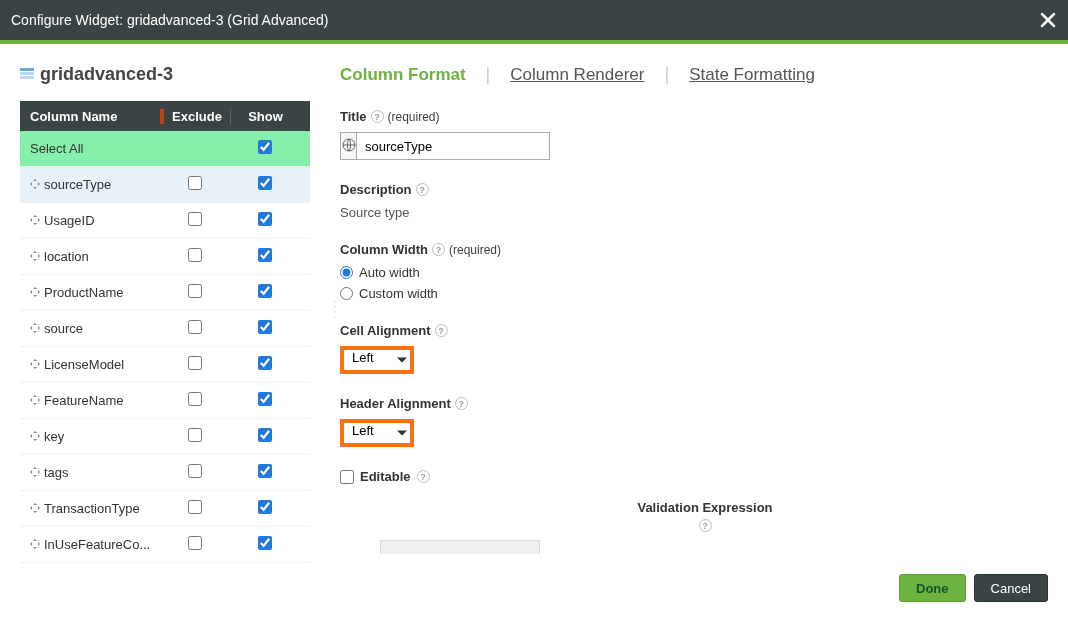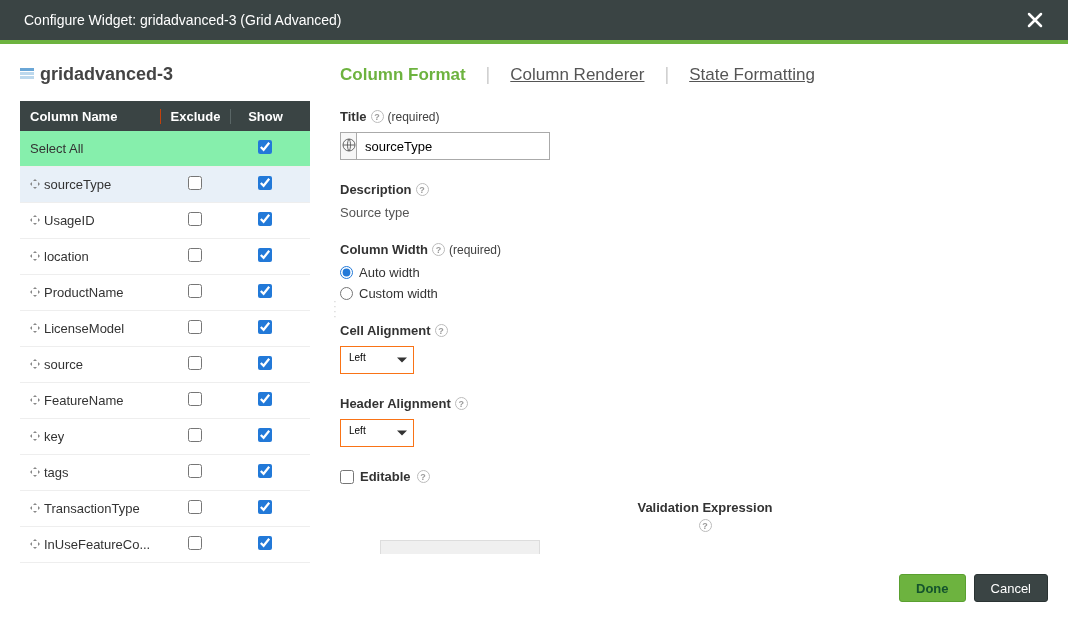--- a/index.html
+++ b/index.html
@@ -1,28 +1,28 @@
 <!DOCTYPE html>
 <html><head>
 <meta charset="utf-8">
 <style>
   * { box-sizing: border-box; margin: 0; padding: 0; }
   body { font-family: Arial, Helvetica, sans-serif; font-size: 13px; color: #333; background: #fff; }
   .dialog { width: 1068px; height: 618px; background: #fff; box-shadow: 0 4px 20px rgba(0,0,0,.3); margin: 0 auto; position: relative; display: flex; flex-direction: column; }
-  .titlebar { background: #3a4444; color: #fff; height: 40px; display: flex; align-items: center; padding: 0 24px; font-size: 14px; }
+  .titlebar { background: #3a4444; color: #fff; height: 40px; display: flex; align-items: center; padding: 0 11px; font-size: 14px; }
   .titlebar .close { margin-left: auto; cursor: pointer; display: flex; align-items: center; }
   .bar-under { height: 4px; background: #6db33f; }
   .dialog-body { flex: 1; display: flex; padding: 20px 20px 10px 20px; overflow: hidden; }
   .left-pane { width: 290px; display: flex; flex-direction: column; margin-right: 20px; }
   .widget-name { display: flex; align-items: center; gap: 6px; margin-bottom: 16px; font-weight: bold; color: #444; font-size: 18px; }
   .grid-icon { display: inline-block; }
   .col-table { border: 0; }
   .col-header { background: #3a4444; color: #fff; display: flex; font-weight: bold; font-size: 13px; height: 30px; align-items: center; }
   .col-header .cell-name { width: 140px; padding-left: 10px; }
-  .col-header .cell-ex { width: 70px; text-align: center; border-left: 1px solid #c2410c; }
+  .col-header .cell-ex { width: 70px; text-align: center; border-left: 4px solid #c2410c; }
   .col-header .cell-show { width: 70px; text-align: center; border-left: 1px solid #5a6666; }
   .col-body { height: 432px; overflow-y: auto; }
   .col-body::-webkit-scrollbar { width: 17px; }
   .col-body::-webkit-scrollbar-track { background: #f0f0f0; border-left:1px solid #eee; }
   .col-body::-webkit-scrollbar-thumb { background: #c0c0c0; }
   .col-body::-webkit-scrollbar-button { height:17px; background:#f0f0f0; border:1px solid #ddd;}
   .row { display: flex; align-items: center; height: 36px; border-bottom: 1px solid #eee; font-size: 13px; }
   .row.select-all { background: #86efac; }
   .row.selected { background: #e8f0f8; }
   .row .cell-name { width: 140px; padding-left: 10px; display: flex; align-items: center; gap: 4px; overflow: hidden; white-space: nowrap; text-overflow: ellipsis; }
@@ -45,21 +45,21 @@
   .label { font-weight: bold; font-size: 13px; margin-bottom: 8px; display: flex; align-items: center; gap: 4px; }
   .required { font-weight: normal; color: #404040; font-size:12px;}
   .help { color:#999; border:1px solid #bbb; border-radius:50%; width:13px; height:13px; display:inline-flex; align-items:center; justify-content:center; font-size:9px; cursor:pointer;}
   .title-input-wrap { display:flex; align-items:stretch; height:28px; width:210px;}
   .globe-btn { width:28px; border:1px solid #aaa; border-right:none; display:flex; align-items:center; justify-content:center; background:#f7f7f7; cursor:pointer;}
   .title-input { flex:1; border:1px solid #aaa; padding:0 8px; font-size:13px; }
   .desc-text { color:#555; }
   .radios { display:flex; flex-direction:column; gap:6px; }
   .radio-row { display:flex; align-items:center; gap:6px; }
   input[type=radio]{accent-color:#2279d8;}
-  .select { width:74px; height:28px; border:1px solid #f97316; padding:0 24px 5px 8px; font-size:10px; background:#fff; appearance:none; position:relative;}
+  .select { width:74px; height:28px; border:4px solid #f97316; padding:0 24px 5px 8px; font-size:13px; background:#fff; appearance:none; position:relative;}
   .select-wrap { position:relative; display:inline-block;}
   .select-arrow { position:absolute; right:6px; top:50%; transform:translateY(-50%); pointer-events:none;}
   .editable-row { display:flex; align-items:center; gap:6px; font-weight:bold;}
   .validation-section { padding-left:40px; margin-top:16px;}
   .validation-label { font-weight:bold; font-size:13px; margin-bottom:8px; display:flex; align-items:center; gap:4px;flex-direction:column;}
   .validation-input { background:#f0f0f0; border:1px solid #ddd; width:160px; height:28px; padding:0 6px;}
   .footer { display:flex; justify-content:flex-end; gap:8px; padding:10px 20px 16px; }
   .btn { height:28px; padding:0 16px; border-radius:3px; font-size:13px; cursor:pointer; border:1px solid transparent; }
   .btn-done { background:#6db33f; color:#14532d; border-color:#5aa030; font-weight:bold;}
   .btn-cancel { background:#3a4444; color:#fff; border-color:#2a3333;}
@@ -145,31 +145,31 @@
                 <span>ProductName</span>
               </div>
               <div class="cell-ex"><input type="checkbox" style=""></div>
               <div class="cell-show"><input type="checkbox" checked="" style=""></div>
             </div>
             <div class="row">
               <div class="cell-name">
                 <span class="move-icon"><svg width="10" height="10" viewBox="0 0 10 10">
                     <path d="M5 0 L7 2 L3 2 Z M5 10 L7 8 L3 8 Z M0 5 L2 3 L2 7 Z M10 5 L8 3 L8 7 Z" fill="#888"></path>
                   </svg></span>
+                <span>source</span>
+              </div>
+              <div class="cell-ex"><input type="checkbox" style=""></div>
+              <div class="cell-show"><input type="checkbox" checked="" style=""></div>
+            </div>
+            <div class="row">
+              <div class="cell-name">
+                <span class="move-icon"><svg width="10" height="10" viewBox="0 0 10 10">
+                    <path d="M5 0 L7 2 L3 2 Z M5 10 L7 8 L3 8 Z M0 5 L2 3 L2 7 Z M10 5 L8 3 L8 7 Z" fill="#888"></path>
+                  </svg></span>
                 <span>LicenseModel</span>
-              </div>
-              <div class="cell-ex"><input type="checkbox" style=""></div>
-              <div class="cell-show"><input type="checkbox" checked="" style=""></div>
-            </div>
-            <div class="row">
-              <div class="cell-name">
-                <span class="move-icon"><svg width="10" height="10" viewBox="0 0 10 10">
-                    <path d="M5 0 L7 2 L3 2 Z M5 10 L7 8 L3 8 Z M0 5 L2 3 L2 7 Z M10 5 L8 3 L8 7 Z" fill="#888"></path>
-                  </svg></span>
-                <span>source</span>
               </div>
               <div class="cell-ex"><input type="checkbox" style=""></div>
               <div class="cell-show"><input type="checkbox" checked="" style=""></div>
             </div>
             <div class="row">
               <div class="cell-name">
                 <span class="move-icon"><svg width="10" height="10" viewBox="0 0 10 10">
                     <path d="M5 0 L7 2 L3 2 Z M5 10 L7 8 L3 8 Z M0 5 L2 3 L2 7 Z M10 5 L8 3 L8 7 Z" fill="#888"></path>
                   </svg></span>
                 <span>FeatureName</span>

